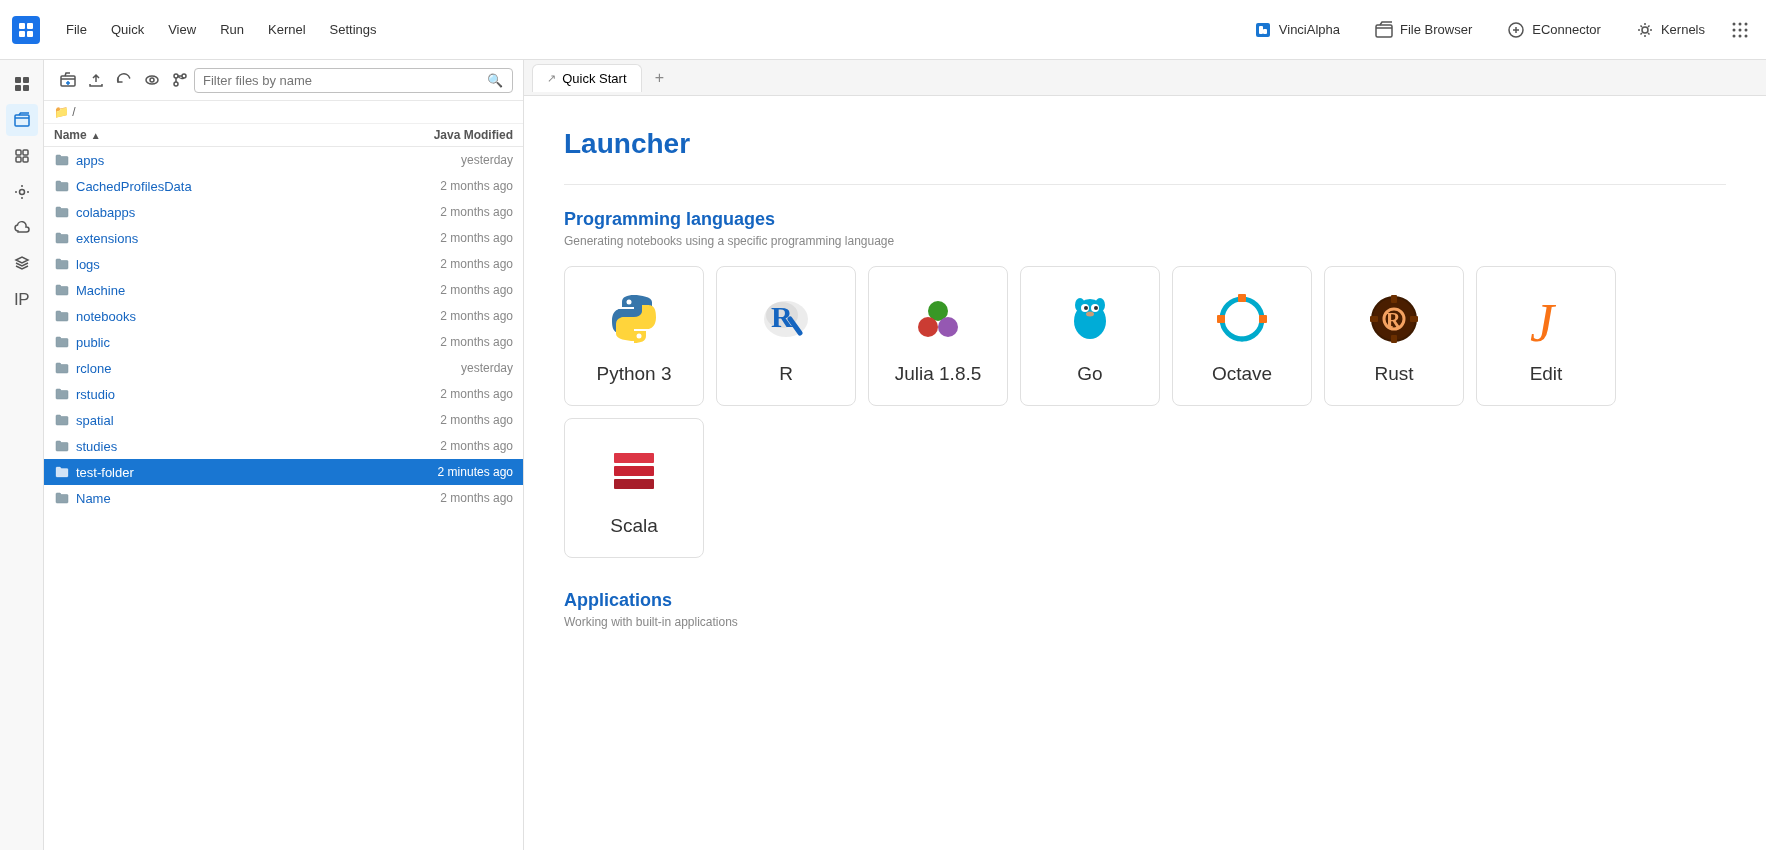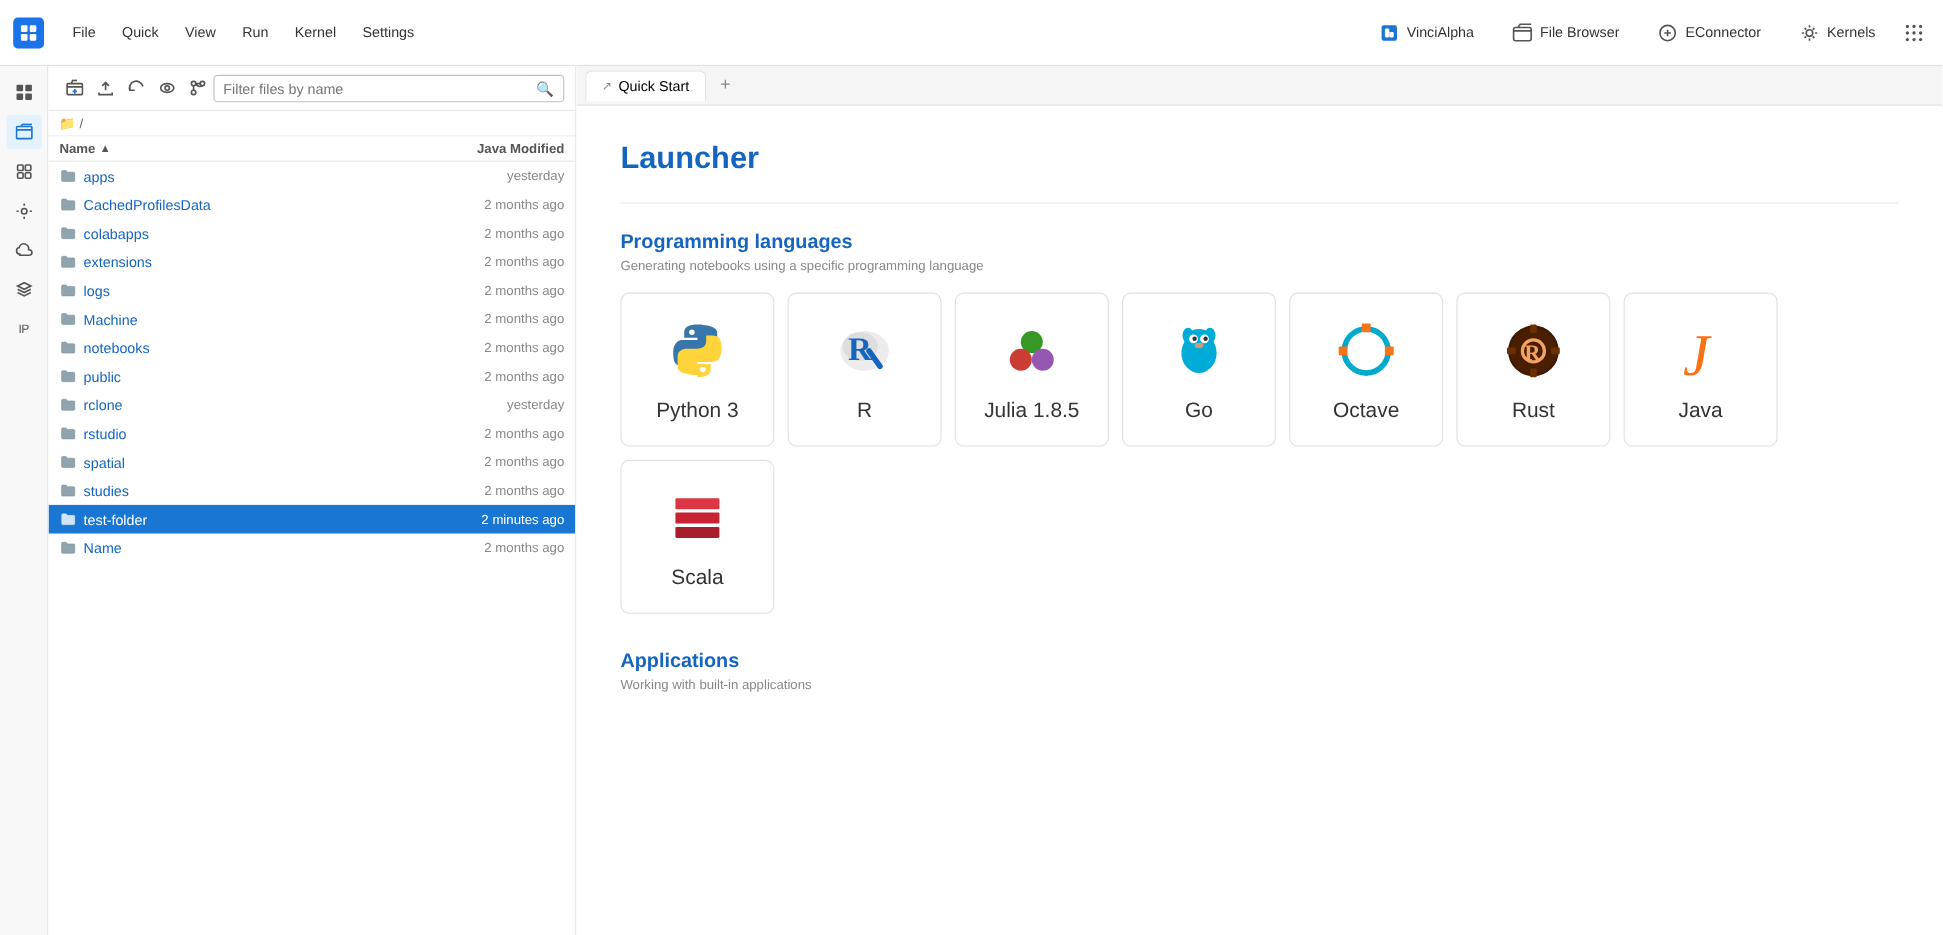--- a/index.html
+++ b/index.html
@@ -178,21 +178,21 @@
     <div class="icon-sidebar-btn">
       <svg width="16" height="16" viewBox="0 0 16 16" fill="none" stroke="#555" stroke-width="1.5">
           <path d="M4 11a3 3 0 01-.5-5.95A4 4 0 0112 7h.5a2.5 2.5 0 010 5H4z"></path>
         </svg>
     </div>
     <div class="icon-sidebar-btn">
       <svg width="16" height="16" viewBox="0 0 16 16" fill="none" stroke="#555" stroke-width="1.5">
           <path d="M2 10l6 3 6-3M2 7l6 3 6-3M2 4l6-3 6 3-6 3-6-3z"></path>
         </svg>
     </div>
-    <div class="icon-sidebar-btn" style="font-size:11px;font-weight:400;color:#555;letter-spacing:-0.5px;">IP</div>
+    <div class="icon-sidebar-btn" style="font-size:17px;font-weight:400;color:#555;letter-spacing:-0.5px;">IP</div>
   </div>
 
   <div class="file-panel">
     <div class="file-panel-toolbar">
       <button class="toolbar-btn" title="New Folder">
         <svg width="16" height="16" viewBox="0 0 16 16" fill="none" stroke="#555" stroke-width="1.5">
             <rect x="1" y="4" width="14" height="10" rx="1"></rect>
             <path d="M1 7h14"></path>
             <path d="M5 4l1-3h4"></path>
             <path d="M8 9v4M6 11h4" stroke="#1976d2" stroke-width="1.5"></path>
@@ -477,21 +477,21 @@
           </div>
           <span class="lang-label">Rust</span>
         </div>
 
         <div class="lang-card">
           <div class="lang-icon">
             <svg width="56" height="56" viewBox="0 0 56 56">
               <text x="12" y="50" font-size="54" font-family="Georgia, serif" font-style="italic" fill="#f97316" font-weight="400">J</text>
             </svg>
           </div>
-          <span class="lang-label">Java</span>
+          <span class="lang-label">Edit</span>
         </div>
 
         <div class="lang-card">
           <div class="lang-icon">
             <svg width="56" height="56" viewBox="0 0 56 56">
 
               <rect x="8" y="10" width="40" height="10" rx="1" fill="#dc3545"></rect>
               <rect x="8" y="23" width="40" height="10" rx="1" fill="#c82333"></rect>
               <rect x="8" y="36" width="40" height="10" rx="1" fill="#a71d2a"></rect>
             </svg>

